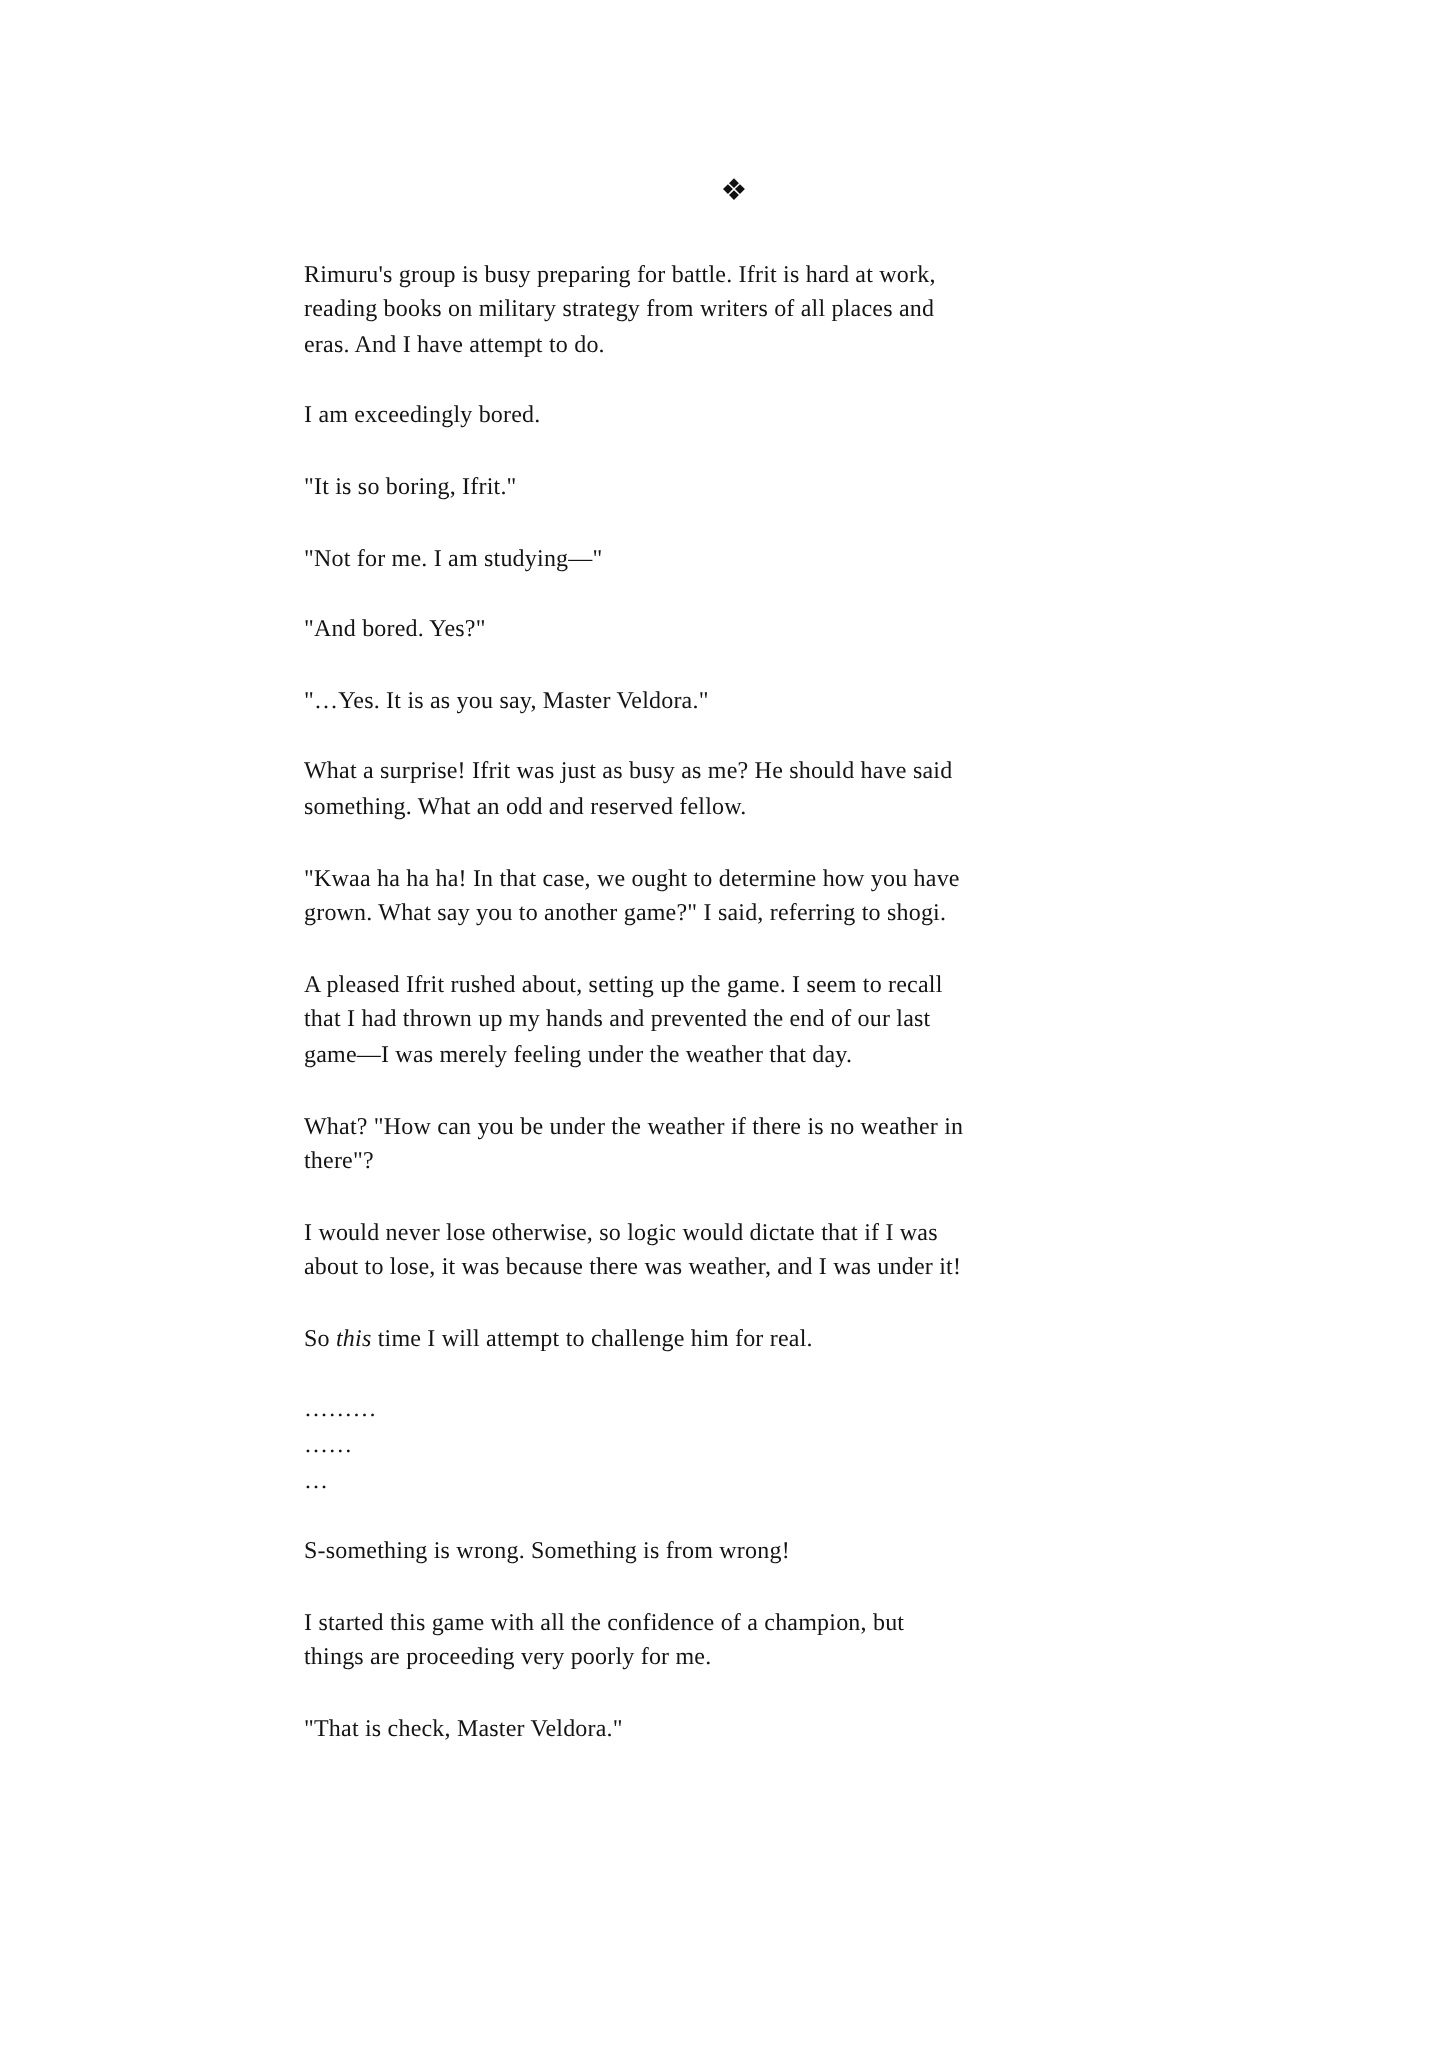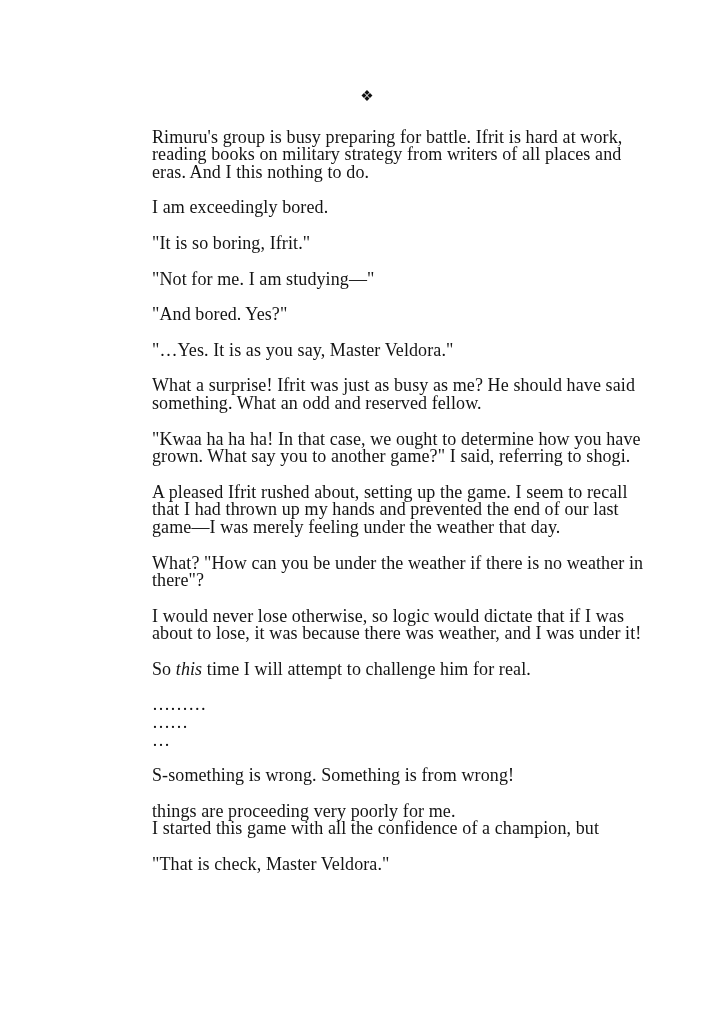--- a/index.html
+++ b/index.html
@@ -24,41 +24,41 @@
   .ornament {
     width: 430px;
     text-align: center;
     font-size: 15px;
     line-height: 17.6px;
     margin: 0 0 23px 0;
     color: #101010;
   }
   .paragraphs p {
     margin: 16px 0 18px 0;
-    font-size: 18px;
+    font-size: 12px;
     line-height: 17.6px;
     letter-spacing: 0.1px;
   }
   .paragraphs .line {
     display: block;
     white-space: nowrap;
   }
   .paragraphs em {
   }
 </style>
 </head>
 <body>
 
 <div class="page-content">
   <div class="ornament">❖</div>
   <div class="paragraphs">
       <p>
         <span class="line">Rimuru's group is busy preparing for battle. Ifrit is hard at work,</span>
         <span class="line">reading books on military strategy from writers of all places and</span>
-        <span class="line">eras. And I this nothing to do.</span>
+        <span class="line">eras. And I have attempt to do.</span>
       </p>
       <p>
         <span class="line">I am exceedingly bored.</span>
       </p>
       <p>
         <span class="line">"It is so boring, Ifrit."</span>
       </p>
       <p>
         <span class="line">"Not for me. I am studying—"</span>
       </p>
@@ -94,20 +94,20 @@
       </p>
       <p>
         <span class="line">………</span>
         <span class="line">……</span>
         <span class="line">…</span>
       </p>
       <p>
         <span class="line">S-something is wrong. Something is from wrong!</span>
       </p>
       <p>
+        <span class="line">I started this game with all the confidence of a champion, but</span>
         <span class="line">things are proceeding very poorly for me.</span>
-        <span class="line">I started this game with all the confidence of a champion, but</span>
       </p>
       <p>
         <span class="line">"That is check, Master Veldora."</span>
       </p>
     </div>
 </div>
 
 </body></html>

